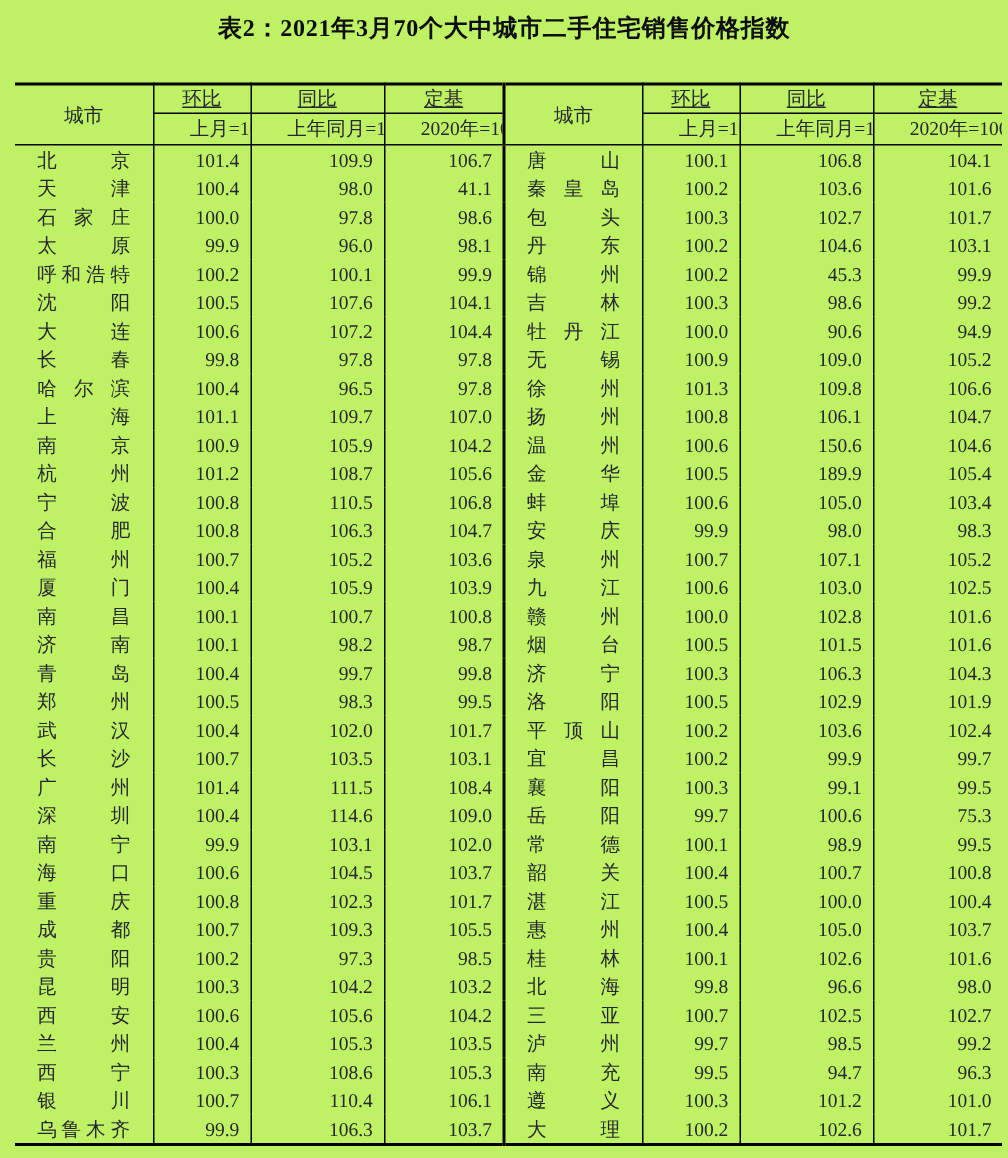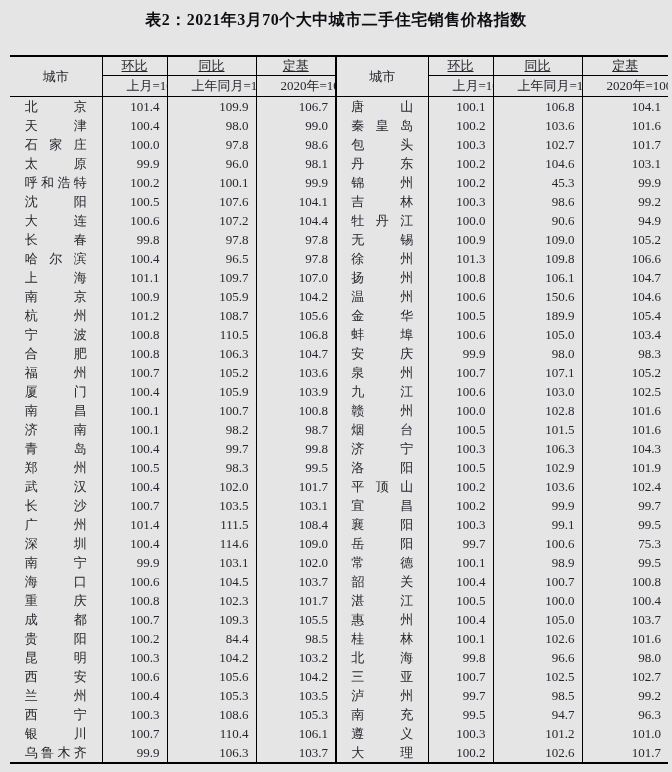--- a/index.html
+++ b/index.html
@@ -1,16 +1,16 @@
 <!DOCTYPE html>
 <html><head>
 <meta charset="utf-8">
 <style>
   html,body{margin:0;padding:0;background:#fff;}
-  .page{position:relative;width:672px;height:772px;background:#e5e5e5;overflow:hidden;
+  .page{position:relative;width:672px;height:772px;background:#bef264;overflow:hidden;
         font-family:"Liberation Serif","DejaVu Serif",serif;color:#26262e;}
   .title{padding-top:9px;text-align:center;font-size:16px;line-height:22px;
          font-weight:bold;color:#0d0d12;letter-spacing:0.5px;}
   table.idx{border-collapse:collapse;table-layout:fixed;width:658px;
             margin:24px 0 0 10px;
             border-top:2.5px solid #000;border-bottom:2.5px solid #000;}
   th,td{padding:0;margin:0;font-weight:normal;font-size:13px;color:#26262e;
         overflow:hidden;white-space:nowrap;}
   thead th{text-align:center;vertical-align:middle;}
   thead tr.r1 th{height:18px;}
@@ -86,21 +86,21 @@
         </tr>
         <tr>
           <td class="c-city bR">
             <div class="city-name">
               <span>天</span>
               <span>津</span>
             </div>
           </td>
           <td class="c-num bR">100.4</td>
           <td class="c-num bR">98.0</td>
-          <td class="c-num bR2">99.0</td>
+          <td class="c-num bR2">41.1</td>
           <td class="c-city bR">
             <div class="city-name">
               <span>秦</span>
               <span>皇</span>
               <span>岛</span>
             </div>
           </td>
           <td class="c-num bR">100.2</td>
           <td class="c-num bR">103.6</td>
           <td class="c-num">101.6</td>
@@ -632,21 +632,21 @@
           <td class="c-num">103.7</td>
         </tr>
         <tr>
           <td class="c-city bR">
             <div class="city-name">
               <span>贵</span>
               <span>阳</span>
             </div>
           </td>
           <td class="c-num bR">100.2</td>
-          <td class="c-num bR">84.4</td>
+          <td class="c-num bR">97.3</td>
           <td class="c-num bR2">98.5</td>
           <td class="c-city bR">
             <div class="city-name">
               <span>桂</span>
               <span>林</span>
             </div>
           </td>
           <td class="c-num bR">100.1</td>
           <td class="c-num bR">102.6</td>
           <td class="c-num">101.6</td>

